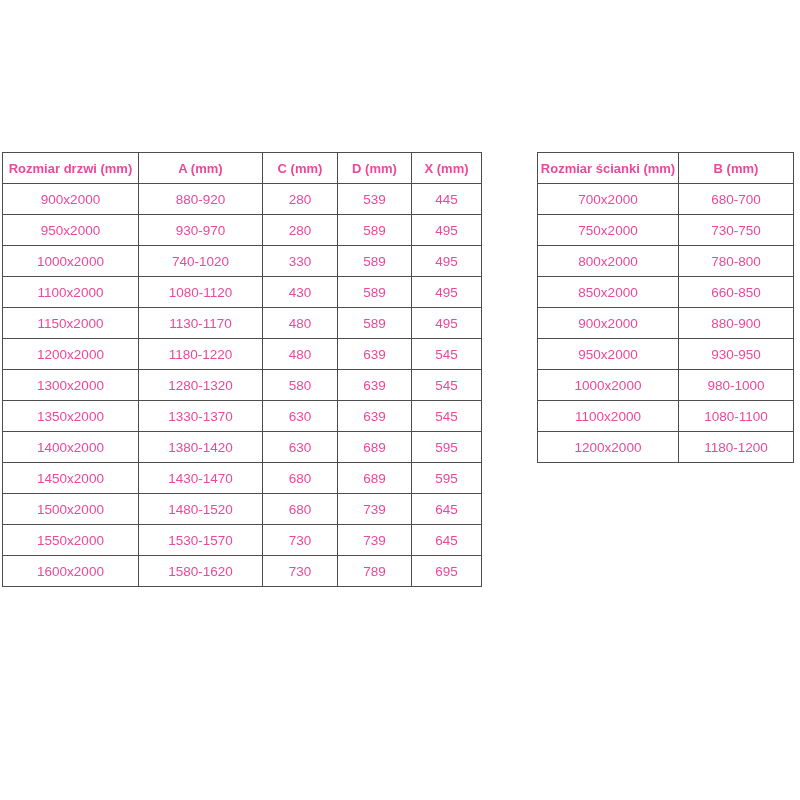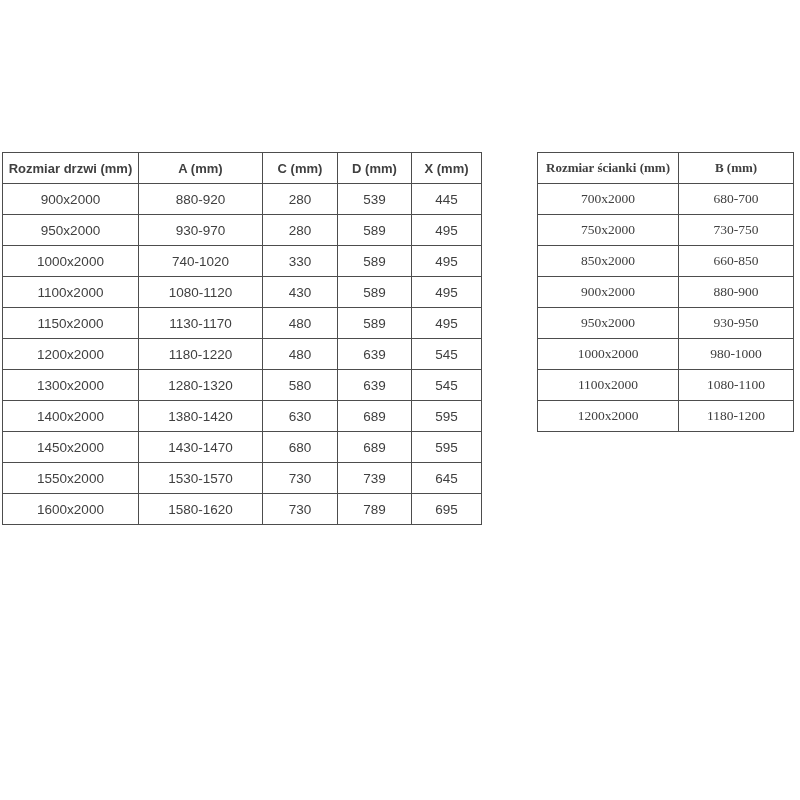--- a/index.html
+++ b/index.html
@@ -15,21 +15,21 @@
     width: 800px;
     height: 800px;
     font-family: "Liberation Sans", sans-serif;
     color: #000000;
   }
   table.spec-table {
     position: absolute;
     border-collapse: collapse;
     table-layout: fixed;
     font-size: 13.5px;
-    color: #404040;
+    color: #ec4899;
     background: #ffffff;
   }
   table.spec-table th,
   table.spec-table td {
     border: 1px solid #4d4d4d;
     text-align: center;
     vertical-align: middle;
     height: 30px;
     padding: 0 2px;
     white-space: nowrap;
@@ -48,21 +48,20 @@
   .door-table col.c1 { width: 136px; }
   .door-table col.c2 { width: 124px; }
   .door-table col.c3 { width: 75px; }
   .door-table col.c4 { width: 74px; }
   .door-table col.c5 { width: 70px; }
   
   table.wall-table {
     left: 537px;
     top: 152px;
     width: 256px;
-    font-family: Liberation Serif, serif;
   }
   .wall-table col.c1 { width: 141px; }
   .wall-table col.c2 { width: 115px; }
 </style>
 </head>
 <body>
 
 <div class="page">
 
   <table class="spec-table door-table">
@@ -126,32 +125,46 @@
           <td>545</td>
         </tr>
         <tr>
           <td>1300x2000</td>
           <td>1280-1320</td>
           <td>580</td>
           <td>639</td>
           <td>545</td>
         </tr>
         <tr>
+          <td>1350x2000</td>
+          <td>1330-1370</td>
+          <td>630</td>
+          <td>639</td>
+          <td>545</td>
+        </tr>
+        <tr>
           <td>1400x2000</td>
           <td>1380-1420</td>
           <td>630</td>
           <td>689</td>
           <td>595</td>
         </tr>
         <tr>
           <td>1450x2000</td>
           <td>1430-1470</td>
           <td>680</td>
           <td>689</td>
           <td>595</td>
+        </tr>
+        <tr>
+          <td>1500x2000</td>
+          <td>1480-1520</td>
+          <td>680</td>
+          <td>739</td>
+          <td>645</td>
         </tr>
         <tr>
           <td>1550x2000</td>
           <td>1530-1570</td>
           <td>730</td>
           <td>739</td>
           <td>645</td>
         </tr>
         <tr>
           <td>1600x2000</td>
@@ -177,20 +190,24 @@
       <tbody>
         <tr>
           <td>700x2000</td>
           <td>680-700</td>
         </tr>
         <tr>
           <td>750x2000</td>
           <td>730-750</td>
         </tr>
         <tr>
+          <td>800x2000</td>
+          <td>780-800</td>
+        </tr>
+        <tr>
           <td>850x2000</td>
           <td>660-850</td>
         </tr>
         <tr>
           <td>900x2000</td>
           <td>880-900</td>
         </tr>
         <tr>
           <td>950x2000</td>
           <td>930-950</td>

